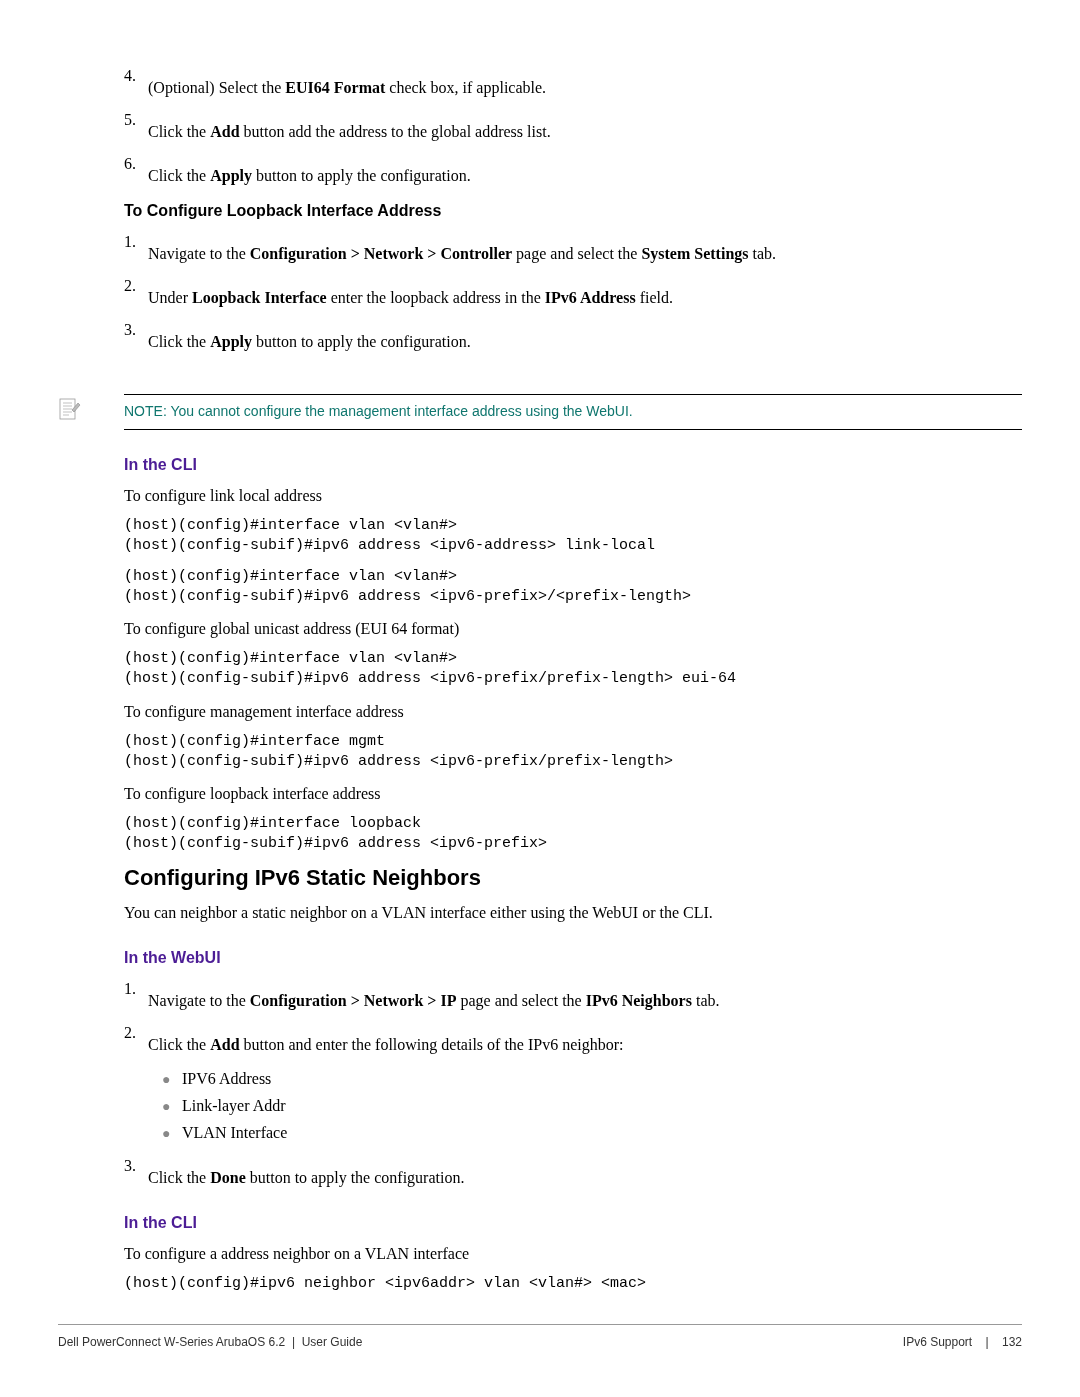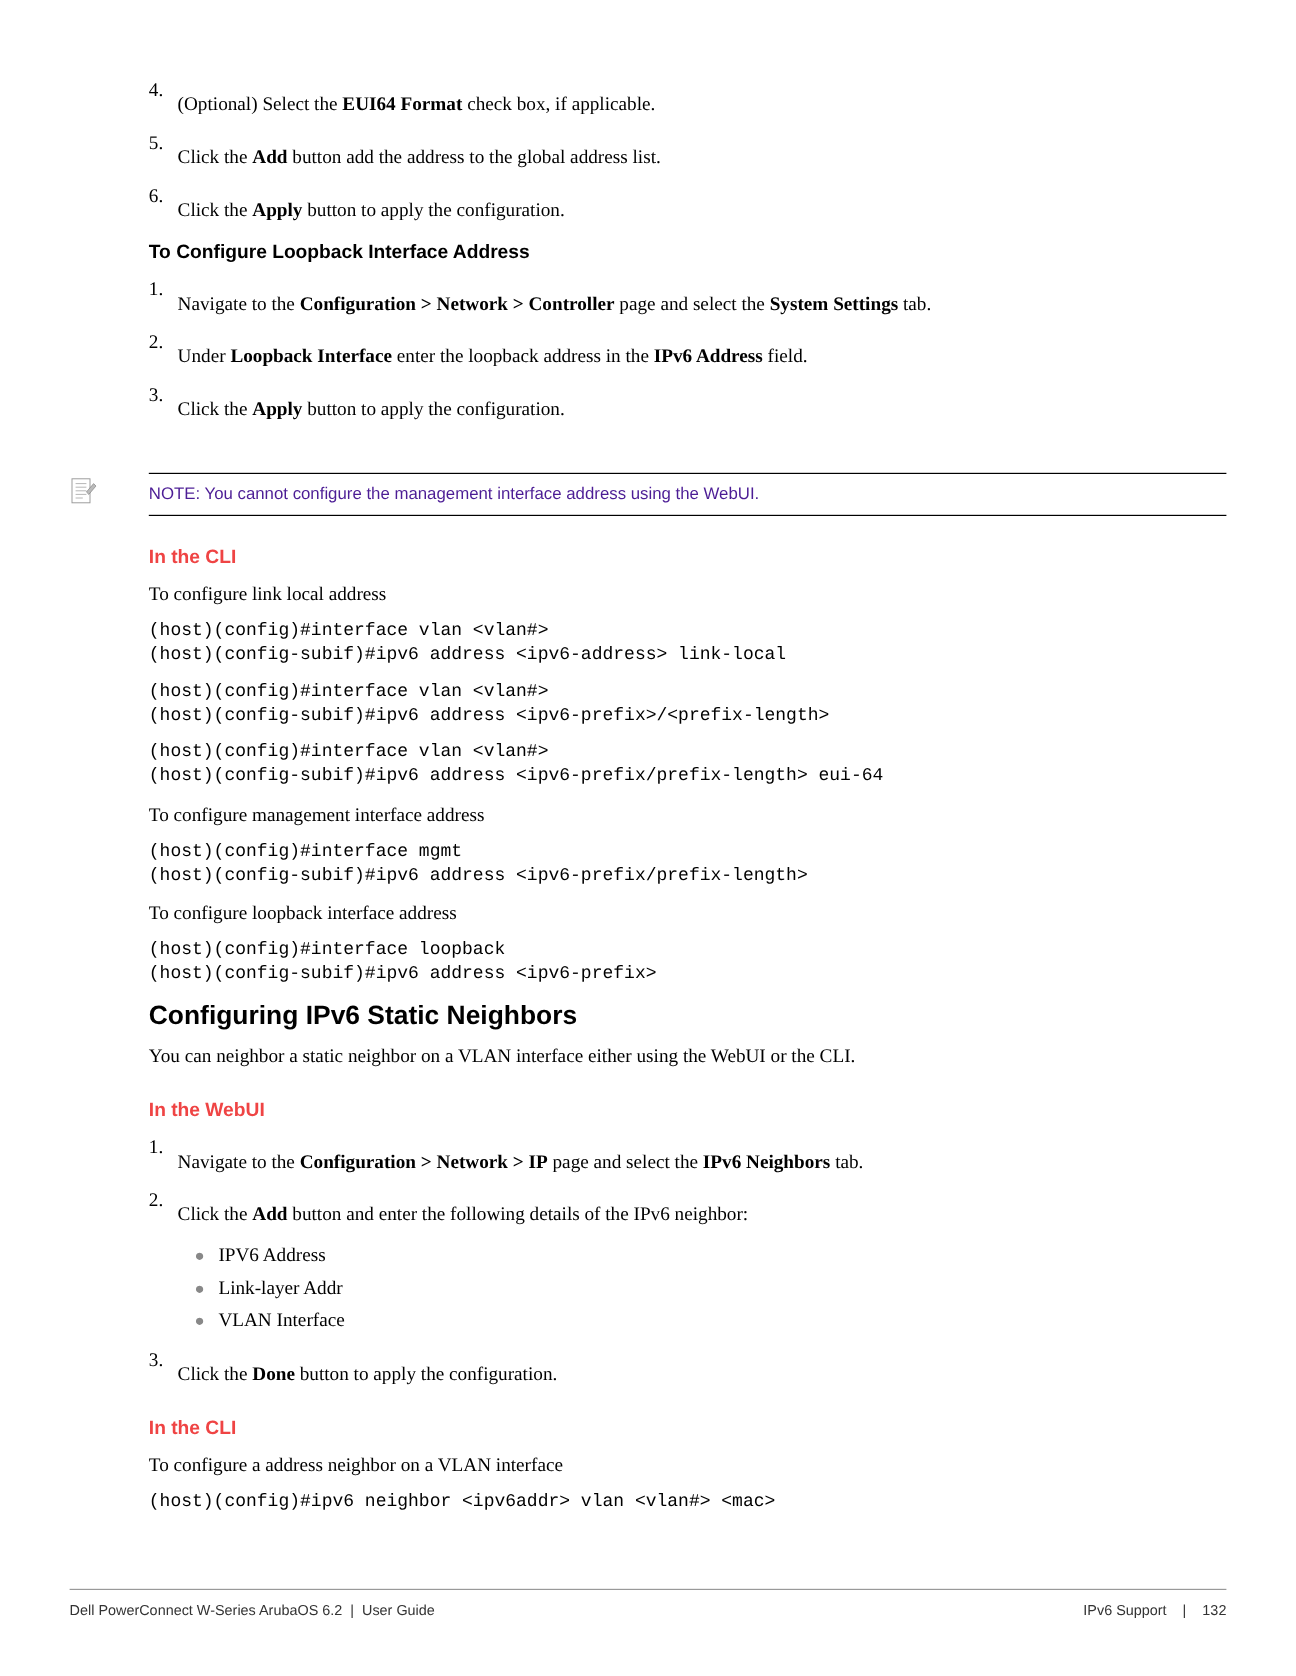--- a/index.html
+++ b/index.html
@@ -31,21 +31,21 @@
       font-weight: bold;
       font-size: 16px;
       color: #000;
       margin-top: 14px;
       margin-bottom: 10px;
     }
     .heading-md {
       font-family: Arial, Helvetica, sans-serif;
       font-weight: bold;
       font-size: 16px;
-      color: #ef4444;
+      color: #4c1d95;
       margin-top: 24px;
       margin-bottom: 10px;
     }
     .heading-lg {
       font-family: Arial, Helvetica, sans-serif;
       font-weight: bold;
       font-size: 22px;
       color: #000;
       margin-bottom: 10px;
     }
@@ -64,21 +64,21 @@
       top: 2px;
       width: 26px;
       height: 26px;
     }
     .note-box {
       border-top: 1.5px solid #000;
       border-bottom: 1.5px solid #000;
       padding: 8px 0 10px 0;
       font-family: Arial, Helvetica, sans-serif;
       font-size: 14px;
-      color: #4c1d95;
+      color: #0f766e;
     }
     .code {
       font-family: 'Courier New', Courier, monospace;
       font-size: 15px;
       line-height: 1.35;
       margin: 6px 0 10px 0;
       white-space: pre;
     }
     .bullets {
       margin-left: 38px;
@@ -162,20 +162,21 @@
     <div class="note-box">NOTE: You cannot configure the management interface address using the WebUI.</div>
   </div>
 
   <div class="heading-md">In the CLI</div>
   <div id="cli1">
       <div class="body-text">To configure link local address</div>
       <div class="code">(host)(config)#interface vlan &lt;vlan#&gt;
 (host)(config-subif)#ipv6 address &lt;ipv6-address&gt; link-local</div>
       <div class="code">(host)(config)#interface vlan &lt;vlan#&gt;
 (host)(config-subif)#ipv6 address &lt;ipv6-prefix&gt;/&lt;prefix-length&gt;</div>
+      <div class="body-text">To configure global unicast address (EUI 64 format)</div>
       <div class="code">(host)(config)#interface vlan &lt;vlan#&gt;
 (host)(config-subif)#ipv6 address &lt;ipv6-prefix/prefix-length&gt; eui-64</div>
       <div class="body-text">To configure management interface address</div>
       <div class="code">(host)(config)#interface mgmt
 (host)(config-subif)#ipv6 address &lt;ipv6-prefix/prefix-length&gt;</div>
       <div class="body-text">To configure loopback interface address</div>
       <div class="code">(host)(config)#interface loopback
 (host)(config-subif)#ipv6 address &lt;ipv6-prefix&gt;</div>
     </div>
 

